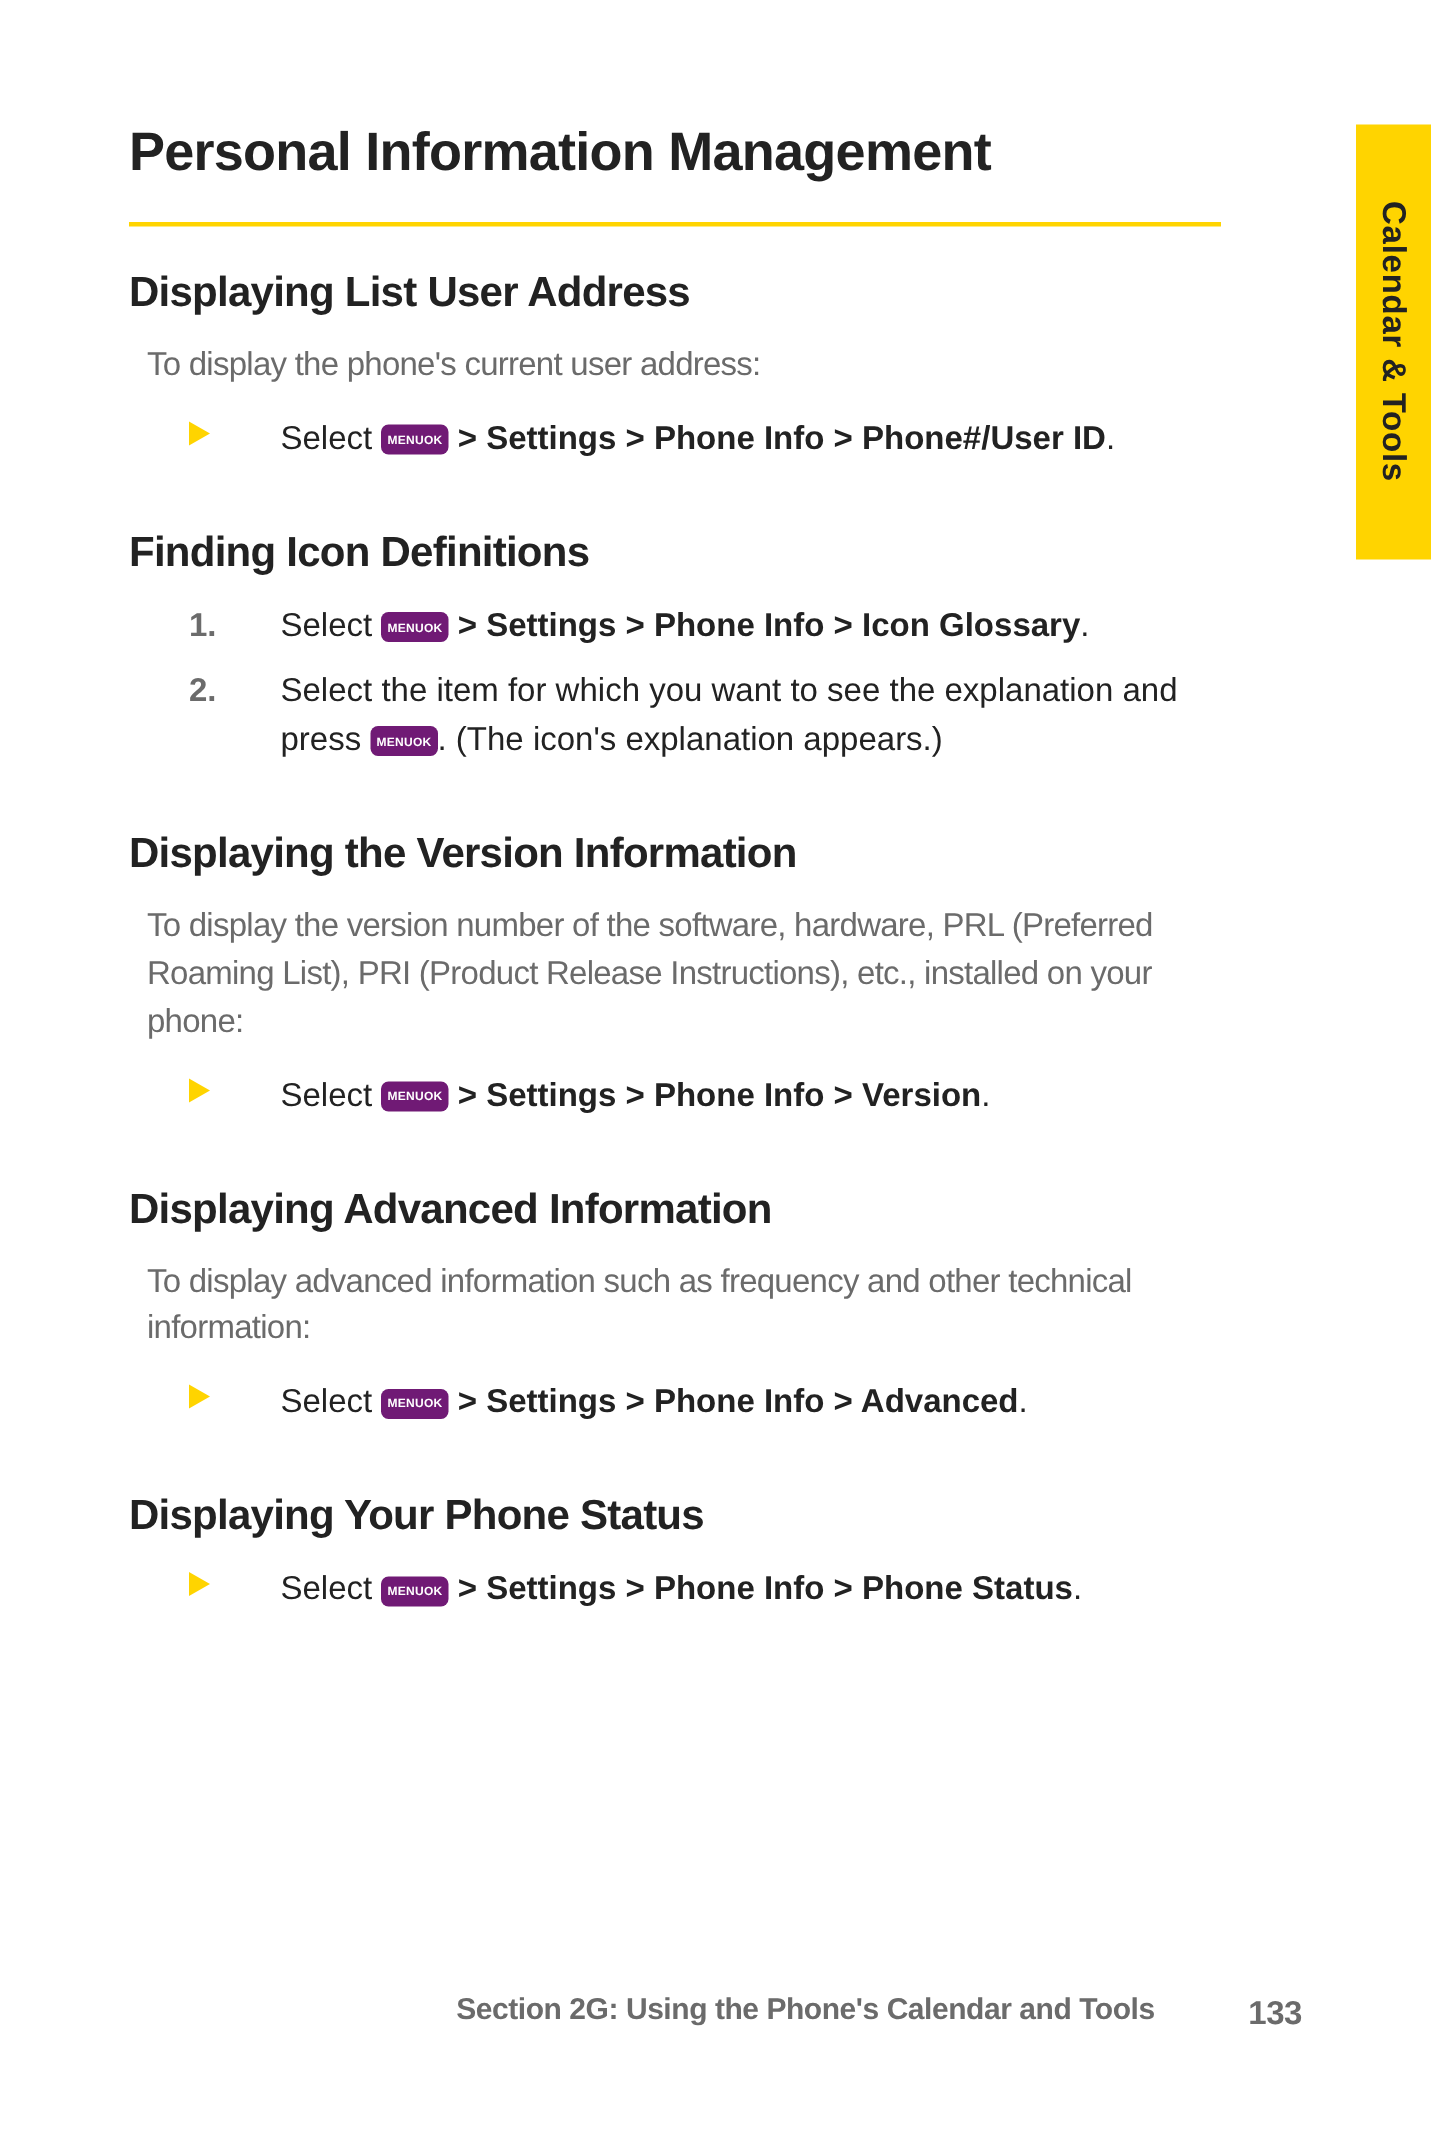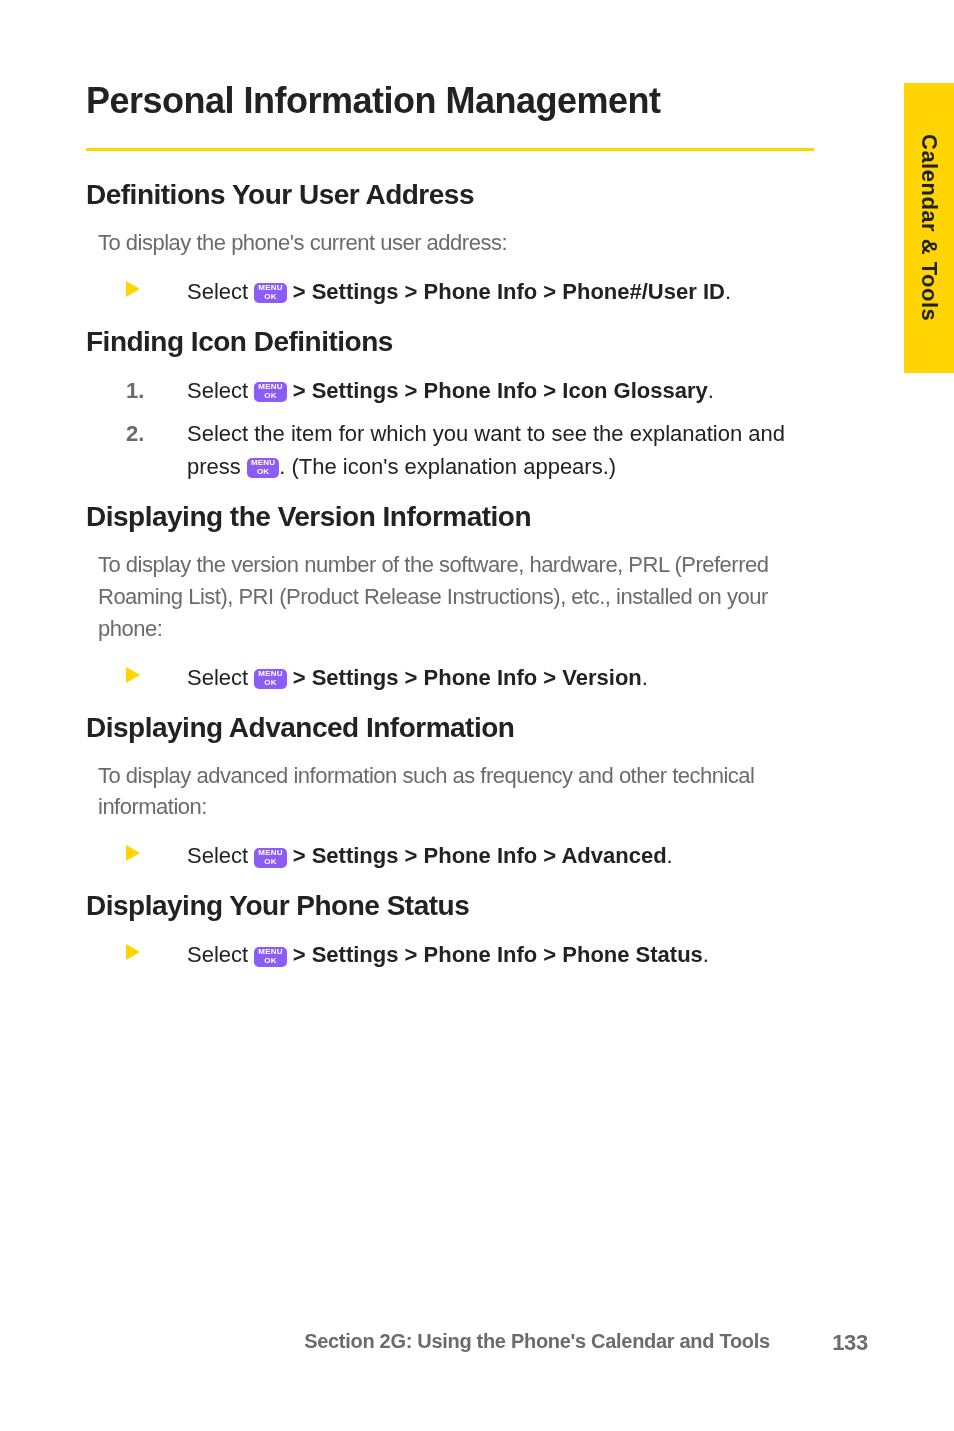--- a/index.html
+++ b/index.html
@@ -46,21 +46,21 @@
     border: none;
     border-top: 3px solid #ffd400;
     width: 728px;
     margin-bottom: 28px;
   }
   .sub-heading {
     font-size: 28px;
     font-weight: bold;
     letter-spacing: -0.5px;
     margin-bottom: 16px;
-    margin-top: 18px;
+    margin-top: 44px;
   }
   .sub-heading:first-of-type { margin-top: 0; }
   .lead {
     font-size: 22px;
     font-weight: normal;
     color: #6b6b6b;
     letter-spacing: -0.5px;
     margin-left: 12px;
     margin-bottom: 16px;
     line-height: 1.45;
@@ -90,32 +90,32 @@
     top: 6px;
     width: 0;
     height: 0;
     border-top: 8px solid transparent;
     border-bottom: 8px solid transparent;
     border-left: 14px solid #ffd400;
   }
   .menu-key {
     display: inline-flex;
     align-items: center;
-    justify-content: flex-end;
-    background: #8b5cf6;
+    justify-content: space-between;
+    background: #701a75;
     color: #fff;
     border-radius: 5px;
     padding: 2px 4px 2px 4px;
     font-size: 9px;
     line-height: 9px;
     font-weight: bold;
     vertical-align: middle;
     min-width: 28px;
     height: 20px;
-    flex-direction: column;
+    flex-direction: row;
   }
   .menu-key .mk1 { font-size: 8px; letter-spacing: 0.2px; }
   .menu-key .mk2 { font-size: 8px; letter-spacing: 0.2px; }
   .bold { font-weight: bold; }
   .footer {
     position: absolute;
     bottom: 70px;
     left: 0;
     width: 954px;
     text-align: center;
@@ -148,21 +148,21 @@
 <body>
 
 <div class="side-tab">
   <div class="side-tab-text">Calendar &amp; Tools</div>
 </div>
 
 <div class="content">
   <h1 class="section-heading">Personal Information Management</h1>
   <hr class="yellow-rule">
 
-  <h2 class="sub-heading">Definitions Your User Address</h2>
+  <h2 class="sub-heading">Displaying List User Address</h2>
   <p class="lead">To display the phone's current user address:</p>
   <ul class="bullet-list">
     <li>
       <span class="marker-tri"></span>
       <span>Select </span><span class="menu-key">
           <span class="mk1">MENU</span>
           <span class="mk2">OK</span>
         </span><span class="bold"> &gt; Settings &gt; Phone Info &gt; Phone#/User ID</span><span>.</span>
     </li>
   </ul>

